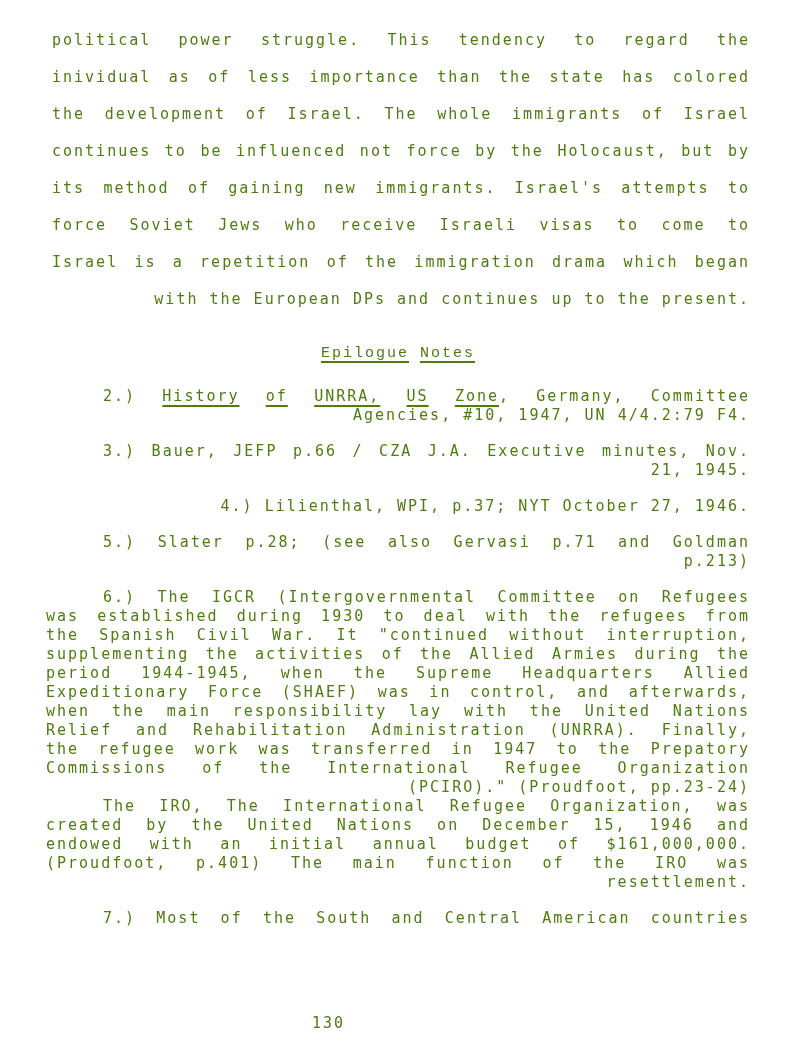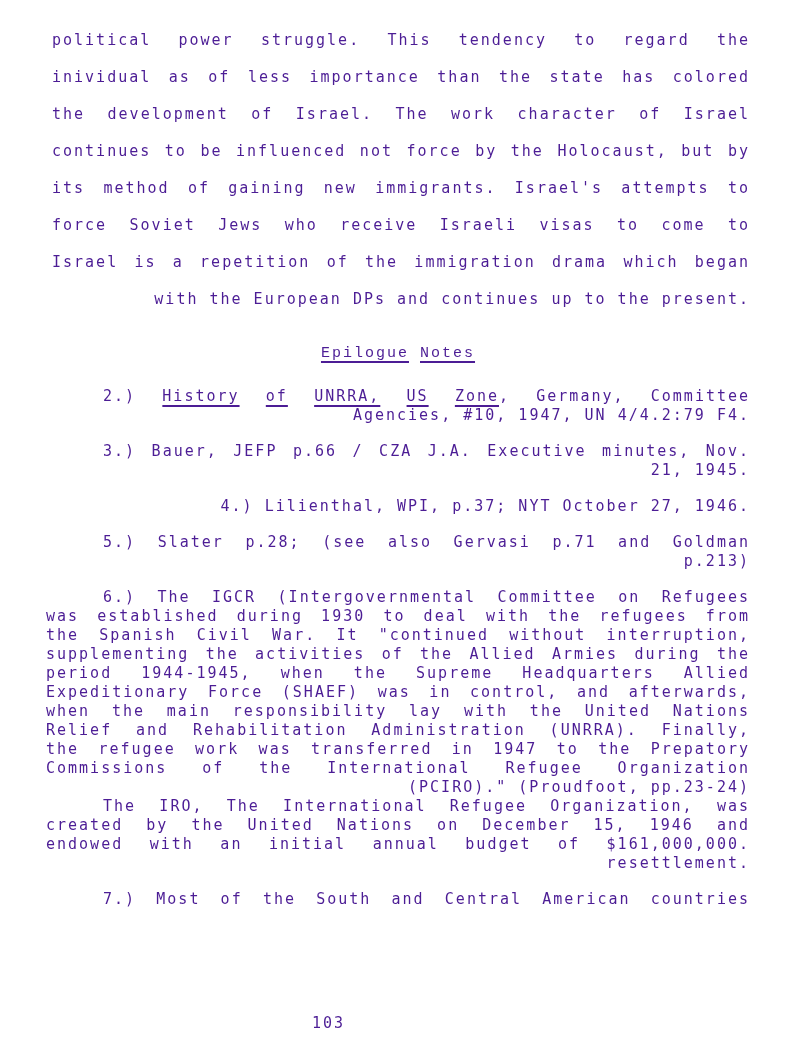--- a/index.html
+++ b/index.html
@@ -9,21 +9,21 @@
   }
   .page {
     position: relative;
     width: 799px;
     height: 1050px;
     background: #ffffff;
     overflow: hidden;
     font-family: "DejaVu Sans Mono", "Liberation Mono", monospace;
     font-size: 15px;
     letter-spacing: 2px;
-    color: #4c1d95;
+    color: #4d7c0f;
     font-weight: 500;
   }
   .doc {
     position: absolute;
     left: 46px;
     top: 22px;
     width: 704px;
   }
   .block { width: 100%; }
   .block.paragraph {
@@ -70,21 +70,21 @@
   }
 </style>
 </head>
 <body>
 
 <div class="page">
   <div class="doc">
       <div class="block paragraph">
         <div class="line j"><span>political power struggle. This tendency to regard the</span></div>
         <div class="line j"><span>inividual as of less importance than the state has colored</span></div>
-        <div class="line j"><span>the development of Israel. The work character of Israel</span></div>
+        <div class="line j"><span>the development of Israel. The whole immigrants of Israel</span></div>
         <div class="line j"><span>continues to be influenced not force by the Holocaust, but by</span></div>
         <div class="line j"><span>its method of gaining new immigrants. Israel's attempts to</span></div>
         <div class="line j"><span>force Soviet Jews who receive Israeli visas to come to</span></div>
         <div class="line j"><span>Israel is a repetition of the immigration drama which began</span></div>
         <div class="line"><span>with the European DPs and continues up to the present.</span></div>
       </div>
       <div class="block heading">
         <div class="line ctr"><span class="u">Epilogue</span><span> </span><span class="u">Notes</span></div>
       </div>
       <div class="block note">
@@ -110,20 +110,21 @@
         <div class="line j"><span>period 1944-1945, when the Supreme Headquarters Allied</span></div>
         <div class="line j"><span>Expeditionary Force (SHAEF) was in control, and afterwards,</span></div>
         <div class="line j"><span>when the main responsibility lay with the United Nations</span></div>
         <div class="line j"><span>Relief and Rehabilitation Administration (UNRRA). Finally,</span></div>
         <div class="line j"><span>the refugee work was transferred in 1947 to the Prepatory</span></div>
         <div class="line j"><span>Commissions of the International Refugee Organization</span></div>
         <div class="line"><span>(PCIRO)." (Proudfoot, pp.23-24)</span></div>
         <div class="line j ind"><span>The IRO, The International Refugee Organization, was</span></div>
         <div class="line j"><span>created by the United Nations on December 15, 1946 and</span></div>
         <div class="line j"><span>endowed with an initial annual budget of $161,000,000.</span></div>
+        <div class="line j"><span>(Proudfoot, p.401) The main function of the IRO was</span></div>
         <div class="line"><span>resettlement.</span></div>
       </div>
       <div class="block note">
         <div class="line j ind"><span>7.) Most of the South and Central American countries</span></div>
       </div>
     </div>
-  <div class="page-number">103</div>
+  <div class="page-number">130</div>
 </div>
 
 </body></html>

